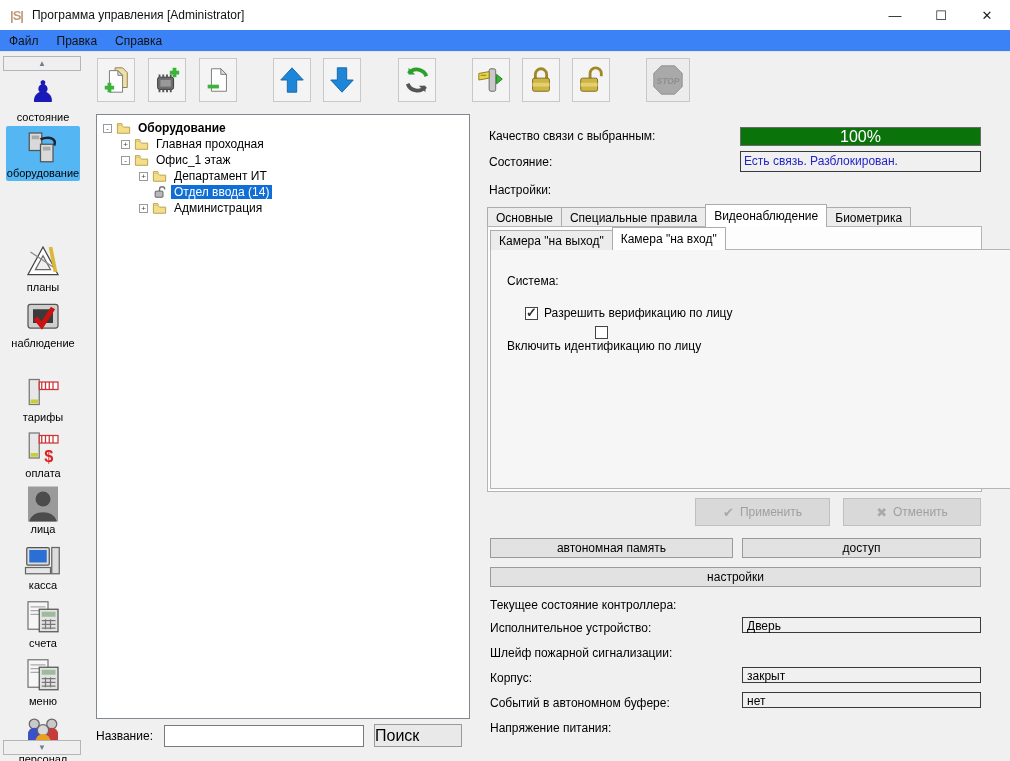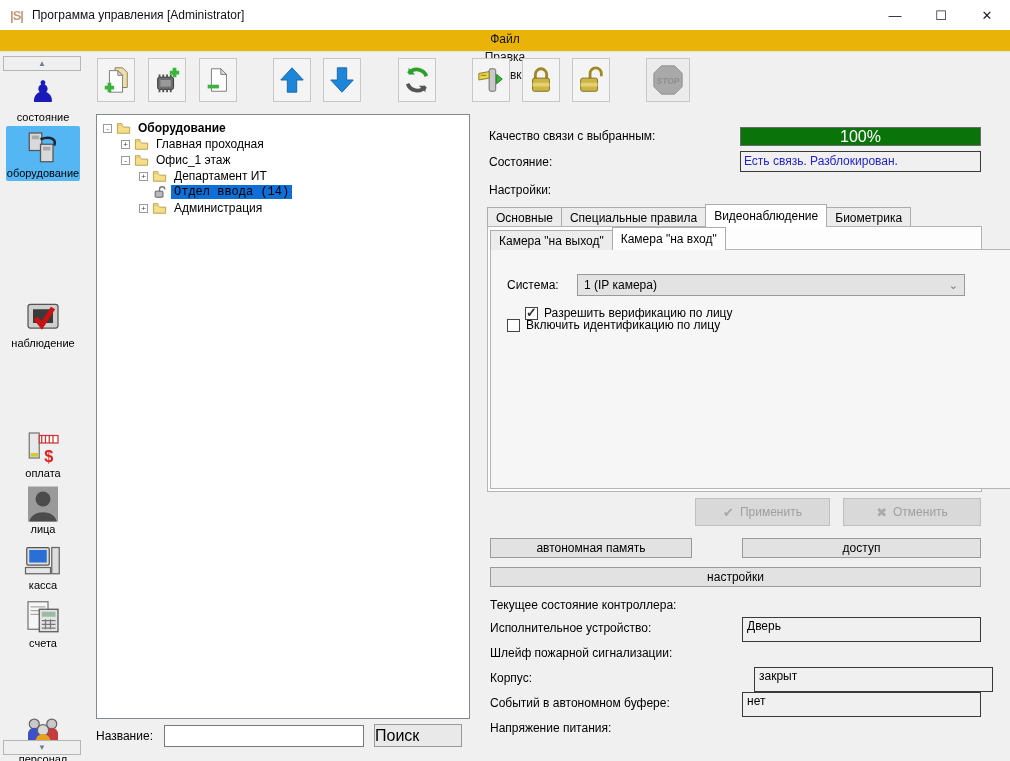--- a/index.html
+++ b/index.html
@@ -6,21 +6,21 @@
   html,body { width:1010px; height:761px; }
   body { font-family:"Liberation Sans", sans-serif; font-size:12px; color:#000; background:#f0f0f0; overflow:hidden; }
   #app { position:relative; width:1010px; height:761px; background:#f0f0f0; }
 
   
   .titlebar { position:absolute; left:0; top:0; width:1010px; height:30px; background:#fff; display:flex; align-items:center; }
   .app-icon { margin-left:10px; color:#c19a7b; font-weight:bold; font-size:13px; letter-spacing:-1px; }
   .title-text { margin-left:9px; font-size:12px; color:#111; }
   .win-controls { margin-left:auto; display:flex; height:30px; }
   .win-btn { width:46px; height:30px; display:flex; align-items:center; justify-content:center; font-size:13px; color:#222; cursor:default; }
-  .menubar { position:absolute; left:0; top:30px; width:1010px; height:22px; background:#eab308; display:flex; align-items:center; border-bottom:1px solid #e3e3e3;flex-direction:column; }
+  .menubar { position:absolute; left:0; top:30px; width:1010px; height:22px; background:#3b82f6; display:flex; align-items:center; border-bottom:1px solid #e3e3e3; }
   .menu-item { padding:2px 9px; color:#111; }
 
   
   .sidebar { position:absolute; left:0; top:52px; width:88px; height:709px; background:#f0f0f0; }
   .scrollbtn { position:absolute; left:3px; width:78px; height:15px; background:#efefef; border:1px solid #b5b5b5; display:flex; align-items:center; justify-content:center; font-size:8px; color:#6b7e94; }
   .side-item { position:absolute; left:6px; width:74px; display:flex; flex-direction:column; align-items:center; }
   .side-item .sicon { width:40px; height:36px; display:flex; align-items:center; justify-content:center; }
   .side-item .slabel { font-size:11px; color:#000; margin-top:1px; white-space:nowrap; }
   .side-item.selected { background:#54b6f2; border-radius:2px; padding:4px 0 2px 0; }
 
@@ -29,21 +29,21 @@
   .toolbtn svg { width:30px; height:30px; }
   .toolbtn.stopbtn { width:44px;font-style:italic; }
 
   
   .tree-panel { position:absolute; left:96px; top:114px; width:374px; height:605px; background:#fff; border:1px solid #828790; padding:5px 2px; }
   .trow { display:flex; align-items:center; height:16px; white-space:nowrap; }
   .expander { width:9px; height:9px; border:1px solid #9a9a9a; background:#fff; font-size:8px; line-height:7px; text-align:center; color:#444; margin-right:4px; flex:0 0 9px; }
   .expander.none { border:none; background:transparent; }
   .tree-ico { width:15px; height:14px; margin-right:4px; flex:0 0 15px; }
   .tlabel { padding:0 3px; }
-  .trow.selected .tlabel { background:#0f6fd7; color:#000000;font-family:Liberation Mono, monospace; }
+  .trow.selected .tlabel { background:#0f6fd7; color:#ffffff; }
   .trow.bold .tlabel { font-weight:bold; }
   .lv0{ padding-left:4px; } .lv1{ padding-left:22px; } .lv2{ padding-left:40px; }
 
   .search-row { position:absolute; left:96px; top:724px; width:374px; display:flex; align-items:center; }
   .search-label { width:68px; }
   .search-input { width:200px; height:22px; border:1px solid #7a7a7a; background:#fff; font-family:"Liberation Sans",sans-serif; font-size:12px; padding:0 4px; }
   .search-btn { margin-left:10px; width:88px; height:23px; background:#e9e9e9; border:1px solid #9a9a9a; font-size:16px; text-align:left; line-height:21px; }
 
   
   .rp-label { position:absolute; left:489px; color:#000; }
@@ -65,21 +65,21 @@
 
   .chk-row { position:absolute; left:16px; display:flex; align-items:center; }
   .chkbox { width:13px; height:13px; border:1px solid #444; background:#fff; margin-right:6px; position:relative; }
   .chkbox.checked::after { content:"✓"; position:absolute; left:0px; top:-3px; font-size:13px; color:#333; font-weight:bold; }
 
   .btn-gray { position:absolute; background:#d9d9d9; border:1px solid #bfbfbf; color:#9f9f9f; display:flex; align-items:center; justify-content:center; font-size:12px; }
   .btn-flat { position:absolute; background:#e2e2e2; border:1px solid #9a9a9a; color:#000; text-align:center; font-size:12px; display:flex; align-items:center; justify-content:center; }
   .btn-ico { margin-right:6px; color:#a9a9a9; font-size:13px; }
 
   .ctl-row-label { position:absolute; left:490px; font-size:12px; }
-  .ctl-value { position:absolute; left:742px; width:239px; height:25px; border:1px solid #3a3a3a; background:#f0f0f0; padding-left:4px; line-height:17px; font-size:12px; }
+  .ctl-value { position:absolute; left:742px; width:239px; height:16px; border:1px solid #3a3a3a; background:#f0f0f0; padding-left:4px; line-height:17px; font-size:12px; }
 </style>
 </head>
 <body>
 
 <div id="app">
 
   <div class="titlebar">
     <span class="app-icon">|S|</span>
     <span class="title-text">Программа управления [Administrator]</span>
     <div class="win-controls">
@@ -111,32 +111,54 @@
             <rect x="5" y="4" width="10" height="14" fill="#d9d9d9" stroke="#555"></rect>
             <rect x="7" y="6" width="6" height="3" fill="#aaa"></rect>
             <rect x="14" y="13" width="10" height="14" fill="#d9d9d9" stroke="#555"></rect>
             <rect x="16" y="15" width="6" height="3" fill="#aaa"></rect>
             <path d="M14 9 C22 6 27 9 25 14" stroke="#223" stroke-width="2" fill="none"></path>
           </svg>
       </span>
       <span class="slabel">оборудование</span>
     </div>
 
+    <div class="side-item" style="top:192px;">
+      <span class="sicon">
+        <svg viewBox="0 0 32 32">
+            <path d="M4 26 L16 4 L28 26 Z" fill="#fff" stroke="#444"></path>
+            <path d="M10 22 L16 11 L22 22 Z" fill="#f0f0f0" stroke="#666"></path>
+            <line x1="22" y1="4" x2="26" y2="24" stroke="#d9b83a" stroke-width="3"></line>
+            <line x1="6" y1="8" x2="24" y2="20" stroke="#888" stroke-width="1"></line>
+          </svg>
+      </span>
+      <span class="slabel">планы</span>
+    </div>
 
     <div class="side-item" style="top:248px;">
       <span class="sicon">
         <svg viewBox="0 0 32 32">
             <rect x="4" y="5" width="24" height="19" rx="2" fill="#cfcfcf" stroke="#555"></rect>
             <rect x="8" y="9" width="16" height="11" fill="#3a3a3a"></rect>
             <path d="M10 16 L15 22 L24 8" stroke="#c11" stroke-width="4" fill="none"></path>
           </svg>
       </span>
       <span class="slabel">наблюдение</span>
     </div>
 
+    <div class="side-item" style="top:322px;">
+      <span class="sicon">
+        <svg viewBox="0 0 32 32">
+            <rect x="5" y="6" width="8" height="20" fill="#e8e8e8" stroke="#777"></rect>
+            <rect x="6" y="22" width="6" height="3" fill="#cc3"></rect>
+            <rect x="13" y="8" width="15" height="6" fill="#fff" stroke="#c33"></rect>
+            <path d="M15 8v6M18 8v6M21 8v6M24 8v6" stroke="#c33"></path>
+          </svg>
+      </span>
+      <span class="slabel">тарифы</span>
+    </div>
 
     <div class="side-item" style="top:378px;">
       <span class="sicon">
         <svg viewBox="0 0 32 32">
             <rect x="5" y="4" width="8" height="20" fill="#e8e8e8" stroke="#777"></rect>
             <rect x="6" y="20" width="6" height="3" fill="#cc3"></rect>
             <rect x="13" y="6" width="15" height="6" fill="#fff" stroke="#c33"></rect>
             <path d="M15 6v6M18 6v6M21 6v6M24 6v6" stroke="#c33"></path>
             <text x="17" y="27" font-size="13" fill="#d22" font-weight="bold">$</text>
           </svg>
@@ -173,20 +195,32 @@
             <rect x="4" y="3" width="16" height="22" fill="#f6f6f6" stroke="#777"></rect>
             <path d="M6 7h12M6 10h12M6 13h8" stroke="#aaa"></path>
             <rect x="13" y="9" width="15" height="18" fill="#e3e3e3" stroke="#555"></rect>
             <rect x="15" y="11" width="11" height="4" fill="#9dbb9d"></rect>
             <path d="M15 18h11M15 21h11M15 24h11M18 17v8M22 17v8" stroke="#777"></path>
           </svg>
       </span>
       <span class="slabel">счета</span>
     </div>
 
+    <div class="side-item" style="top:606px;">
+      <span class="sicon">
+        <svg viewBox="0 0 32 32">
+            <rect x="4" y="3" width="16" height="22" fill="#f6f6f6" stroke="#777"></rect>
+            <path d="M6 7h12M6 10h12M6 13h8" stroke="#aaa"></path>
+            <rect x="13" y="9" width="15" height="18" fill="#e3e3e3" stroke="#555"></rect>
+            <rect x="15" y="11" width="11" height="4" fill="#9dbb9d"></rect>
+            <path d="M15 18h11M15 21h11M15 24h11M18 17v8M22 17v8" stroke="#777"></path>
+          </svg>
+      </span>
+      <span class="slabel">меню</span>
+    </div>
 
     <div class="side-item" style="top:664px;">
       <span class="sicon">
         <svg viewBox="0 0 32 32">
             <circle cx="9" cy="8" r="4" fill="#c9c9c9" stroke="#666"></circle>
             <path d="M4 22 v-6 a5 5 0 0 1 10 0 v6 z" fill="#3c50c8"></path>
             <circle cx="23" cy="8" r="4" fill="#c9c9c9" stroke="#666"></circle>
             <path d="M18 22 v-6 a5 5 0 0 1 10 0 v6 z" fill="#c43c3c"></path>
             <circle cx="16" cy="13" r="4.5" fill="#d9d9d9" stroke="#666"></circle>
             <path d="M10 28 v-6 a6 6 0 0 1 12 0 v6 z" fill="#e8a020"></path>
@@ -347,57 +381,53 @@
   </div>
 
   <div class="tabbox">
     <div class="subtabs">
       <div class="tab">Камера "на выход"</div>
       <div class="tab active">Камера "на вход"</div>
     </div>
     <div class="subbox">
       <div class="sys-row">
         <span class="sys-label">Система:</span>
-        <div class="dropdown">
-          <span class="dd-text">1 (IP камера)</span>
-          <span class="dd-chev">⌄</span>
-        </div>
       </div>
       <div class="chk-row" style="top:56px;margin-left:18px;">
         <span class="chkbox checked"></span>
         <span>Разрешить верификацию по лицу</span>
       </div>
-      <div class="chk-row" style="top:68px;">
+      <div class="chk-row" style="top:76px;flex-direction:column;">
         <span class="chkbox"></span>
         <span>Включить идентификацию по лицу</span>
       </div>
     </div>
   </div>
 
   <div class="btn-gray" style="left:695px; top:498px; width:135px; height:28px;">
     <span class="btn-ico">✔</span>
     <span>Применить</span>
   </div>
   <div class="btn-gray" style="left:843px; top:498px; width:138px; height:28px;">
     <span class="btn-ico">✖</span>
     <span>Отменить</span>
   </div>
 
-  <div class="btn-flat" style="left:490px; top:538px; width:202px; height:20px;">автономная память</div>
+  <div class="btn-flat" style="left:490px; top:538px; width:243px; height:20px;">автономная память</div>
   <div class="btn-flat" style="left:742px; top:538px; width:239px; height:20px;">доступ</div>
   <div class="btn-flat" style="left:490px; top:567px; width:491px; height:20px;">настройки</div>
 
   <span class="ctl-row-label" style="top:598px;">Текущее состояние контроллера:</span>
 
   <span class="ctl-row-label" style="top:621px;">Исполнительное устройство:</span>
   <div class="ctl-value" style="top:617px;">Дверь</div>
 
   <span class="ctl-row-label" style="top:646px;">Шлейф пожарной сигнализации:</span>
 
   <span class="ctl-row-label" style="top:671px;">Корпус:</span>
-  <div class="ctl-value" style="top:667px;margin-left:12px;">закрыт</div>
+  <div class="ctl-value" style="top:667px;">закрыт</div>
 
   <span class="ctl-row-label" style="top:696px;">Событий в автономном буфере:</span>
   <div class="ctl-value" style="top:692px;">нет</div>
 
   <span class="ctl-row-label" style="top:721px;">Напряжение питания:</span>
 
 </div>
 
 </body></html>

